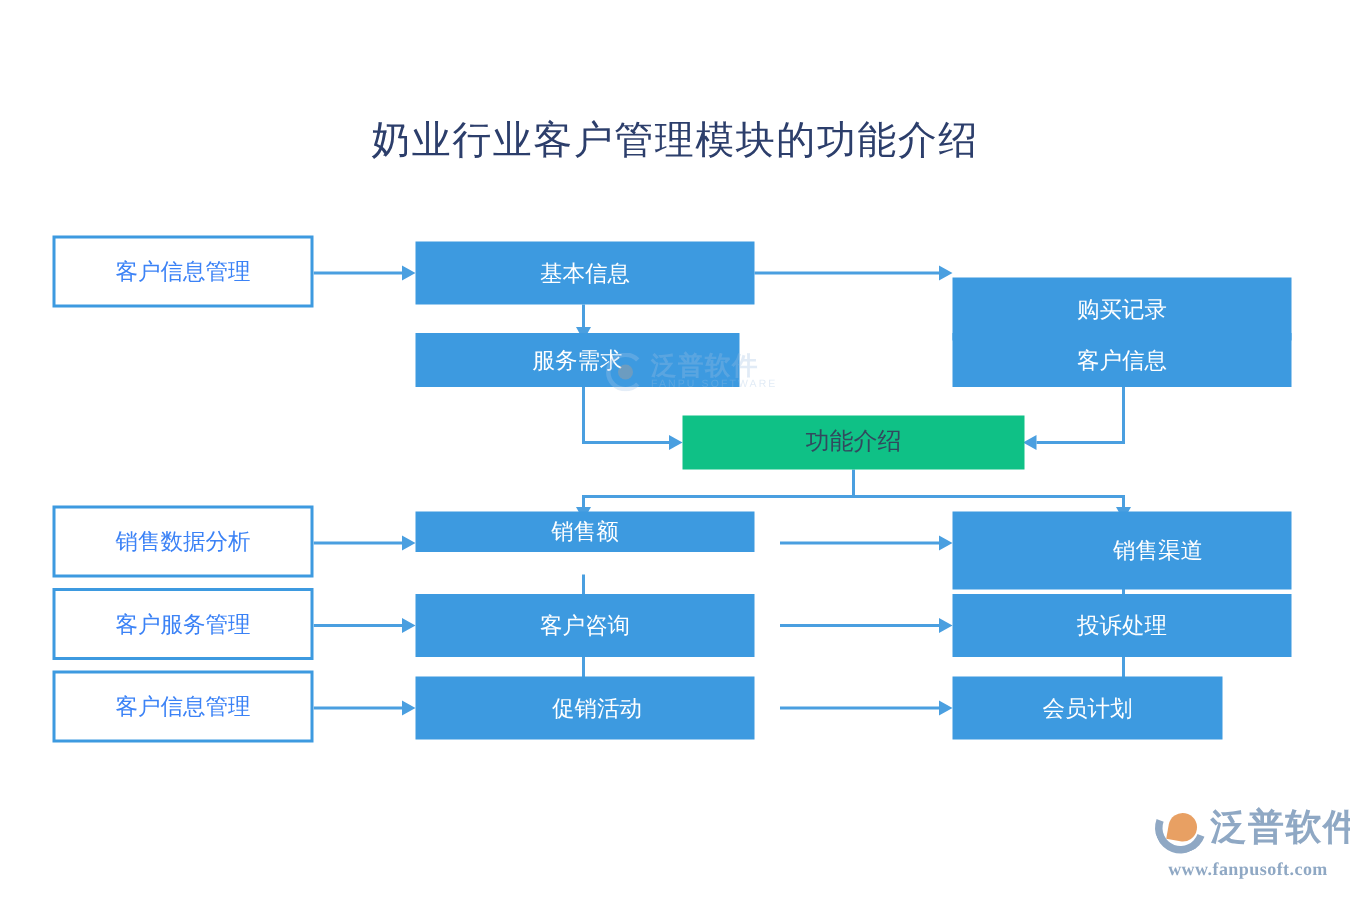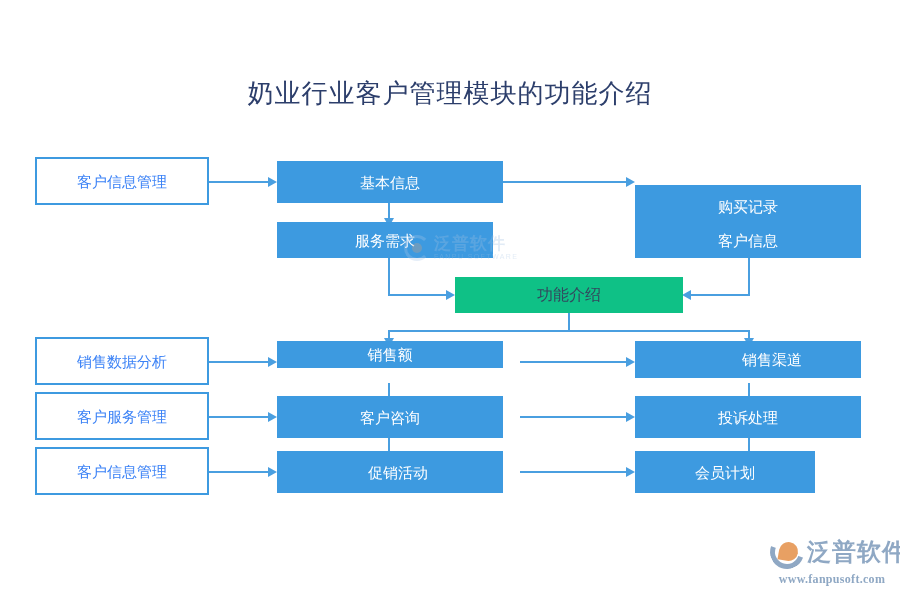--- a/index.html
+++ b/index.html
@@ -288,21 +288,21 @@
   <div class="box box-blue" style="left:277px; top:341px; width:226px; height:27px;">销售额</div>
 
   <div class="box box-blue" style="left:277px; top:396px; width:226px; height:42px;">客户咨询</div>
 
   <div class="box box-blue" style="left:277px; top:451px; width:226px; height:42px;padding-left:16px;">促销活动</div>
 
   <div class="box box-blue" style="left:635px; top:161px; width:226px; height:42px;margin-top:24px;">购买记录</div>
 
   <div class="box box-blue" style="left:635px; top:222px; width:226px; height:36px;">客户信息</div>
 
-  <div class="box box-blue" style="left:635px; top:341px; width:226px; height:37px;padding-left:48px;">销售渠道</div>
+  <div class="box box-blue" style="left:635px; top:341px; width:226px; height:52px;padding-left:48px;">销售渠道</div>
 
   <div class="box box-blue" style="left:635px; top:396px; width:226px; height:42px;">投诉处理</div>
 
   <div class="box box-blue" style="left:635px; top:451px; width:180px; height:42px;">会员计划</div>
 
   <div class="box box-green" style="left:455px; top:277px; width:228px; height:36px;">功能介绍</div>
 
   <div class="watermark">
     <div class="wm-mark">
       <div class="ring"></div>

